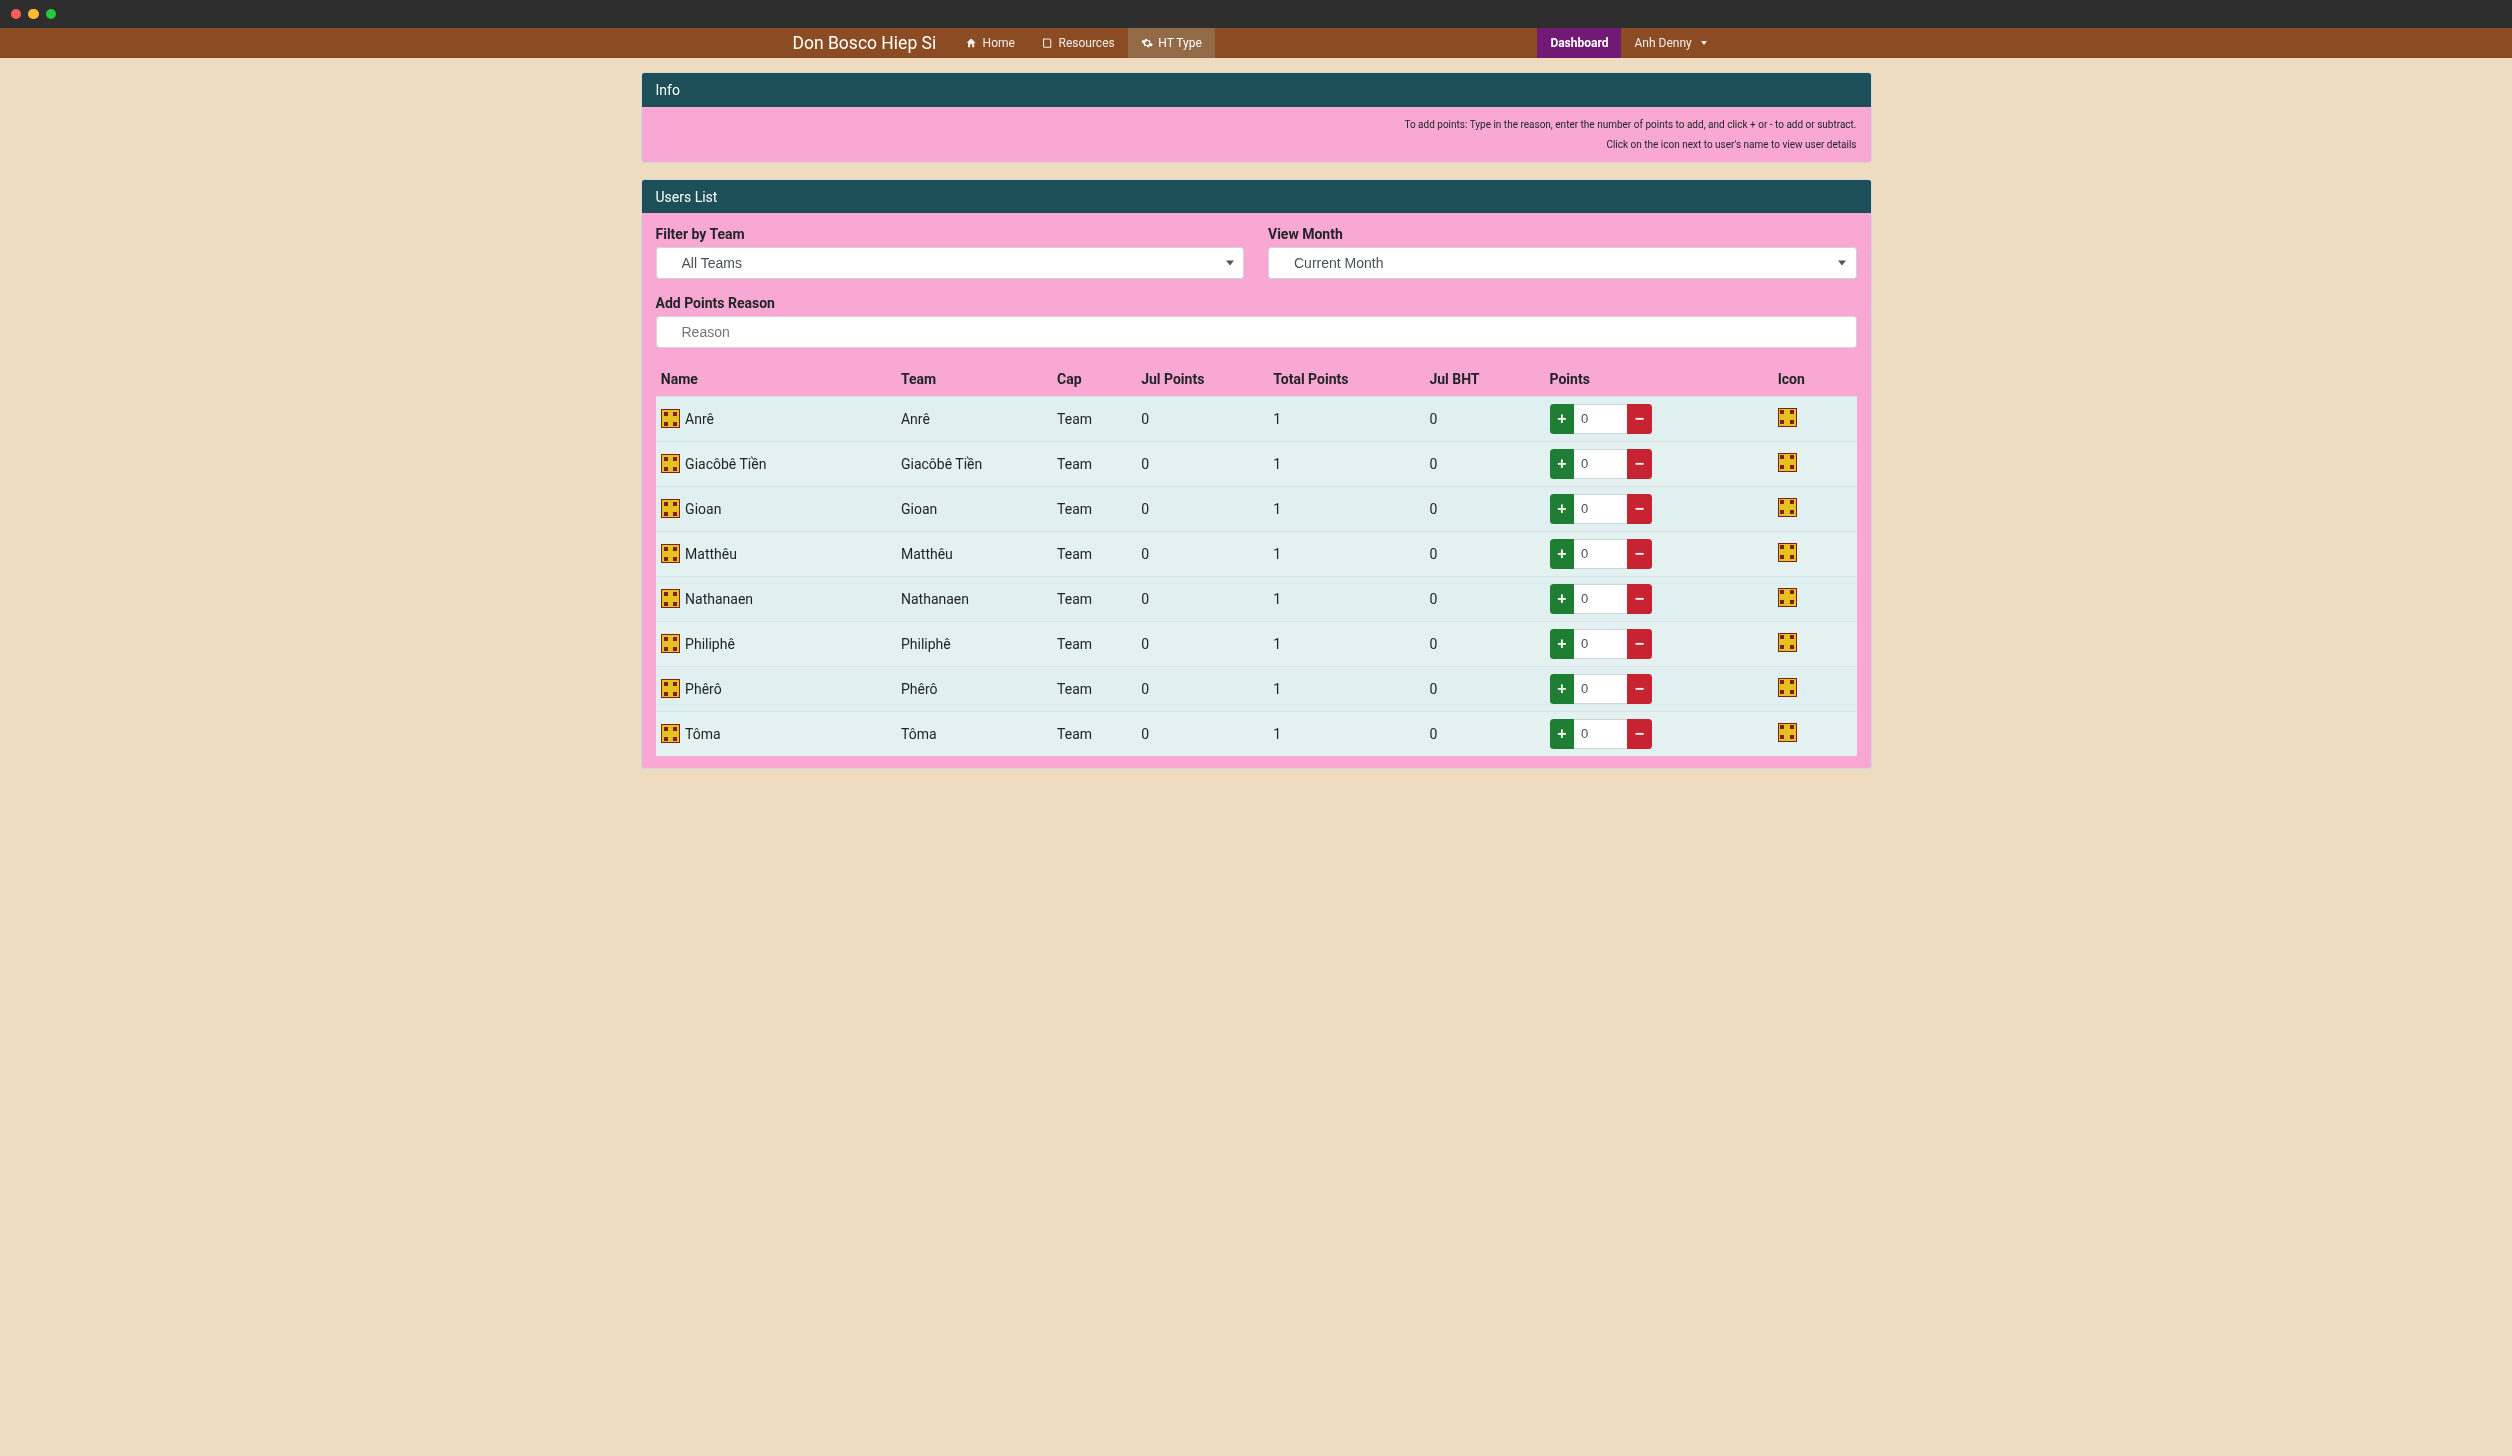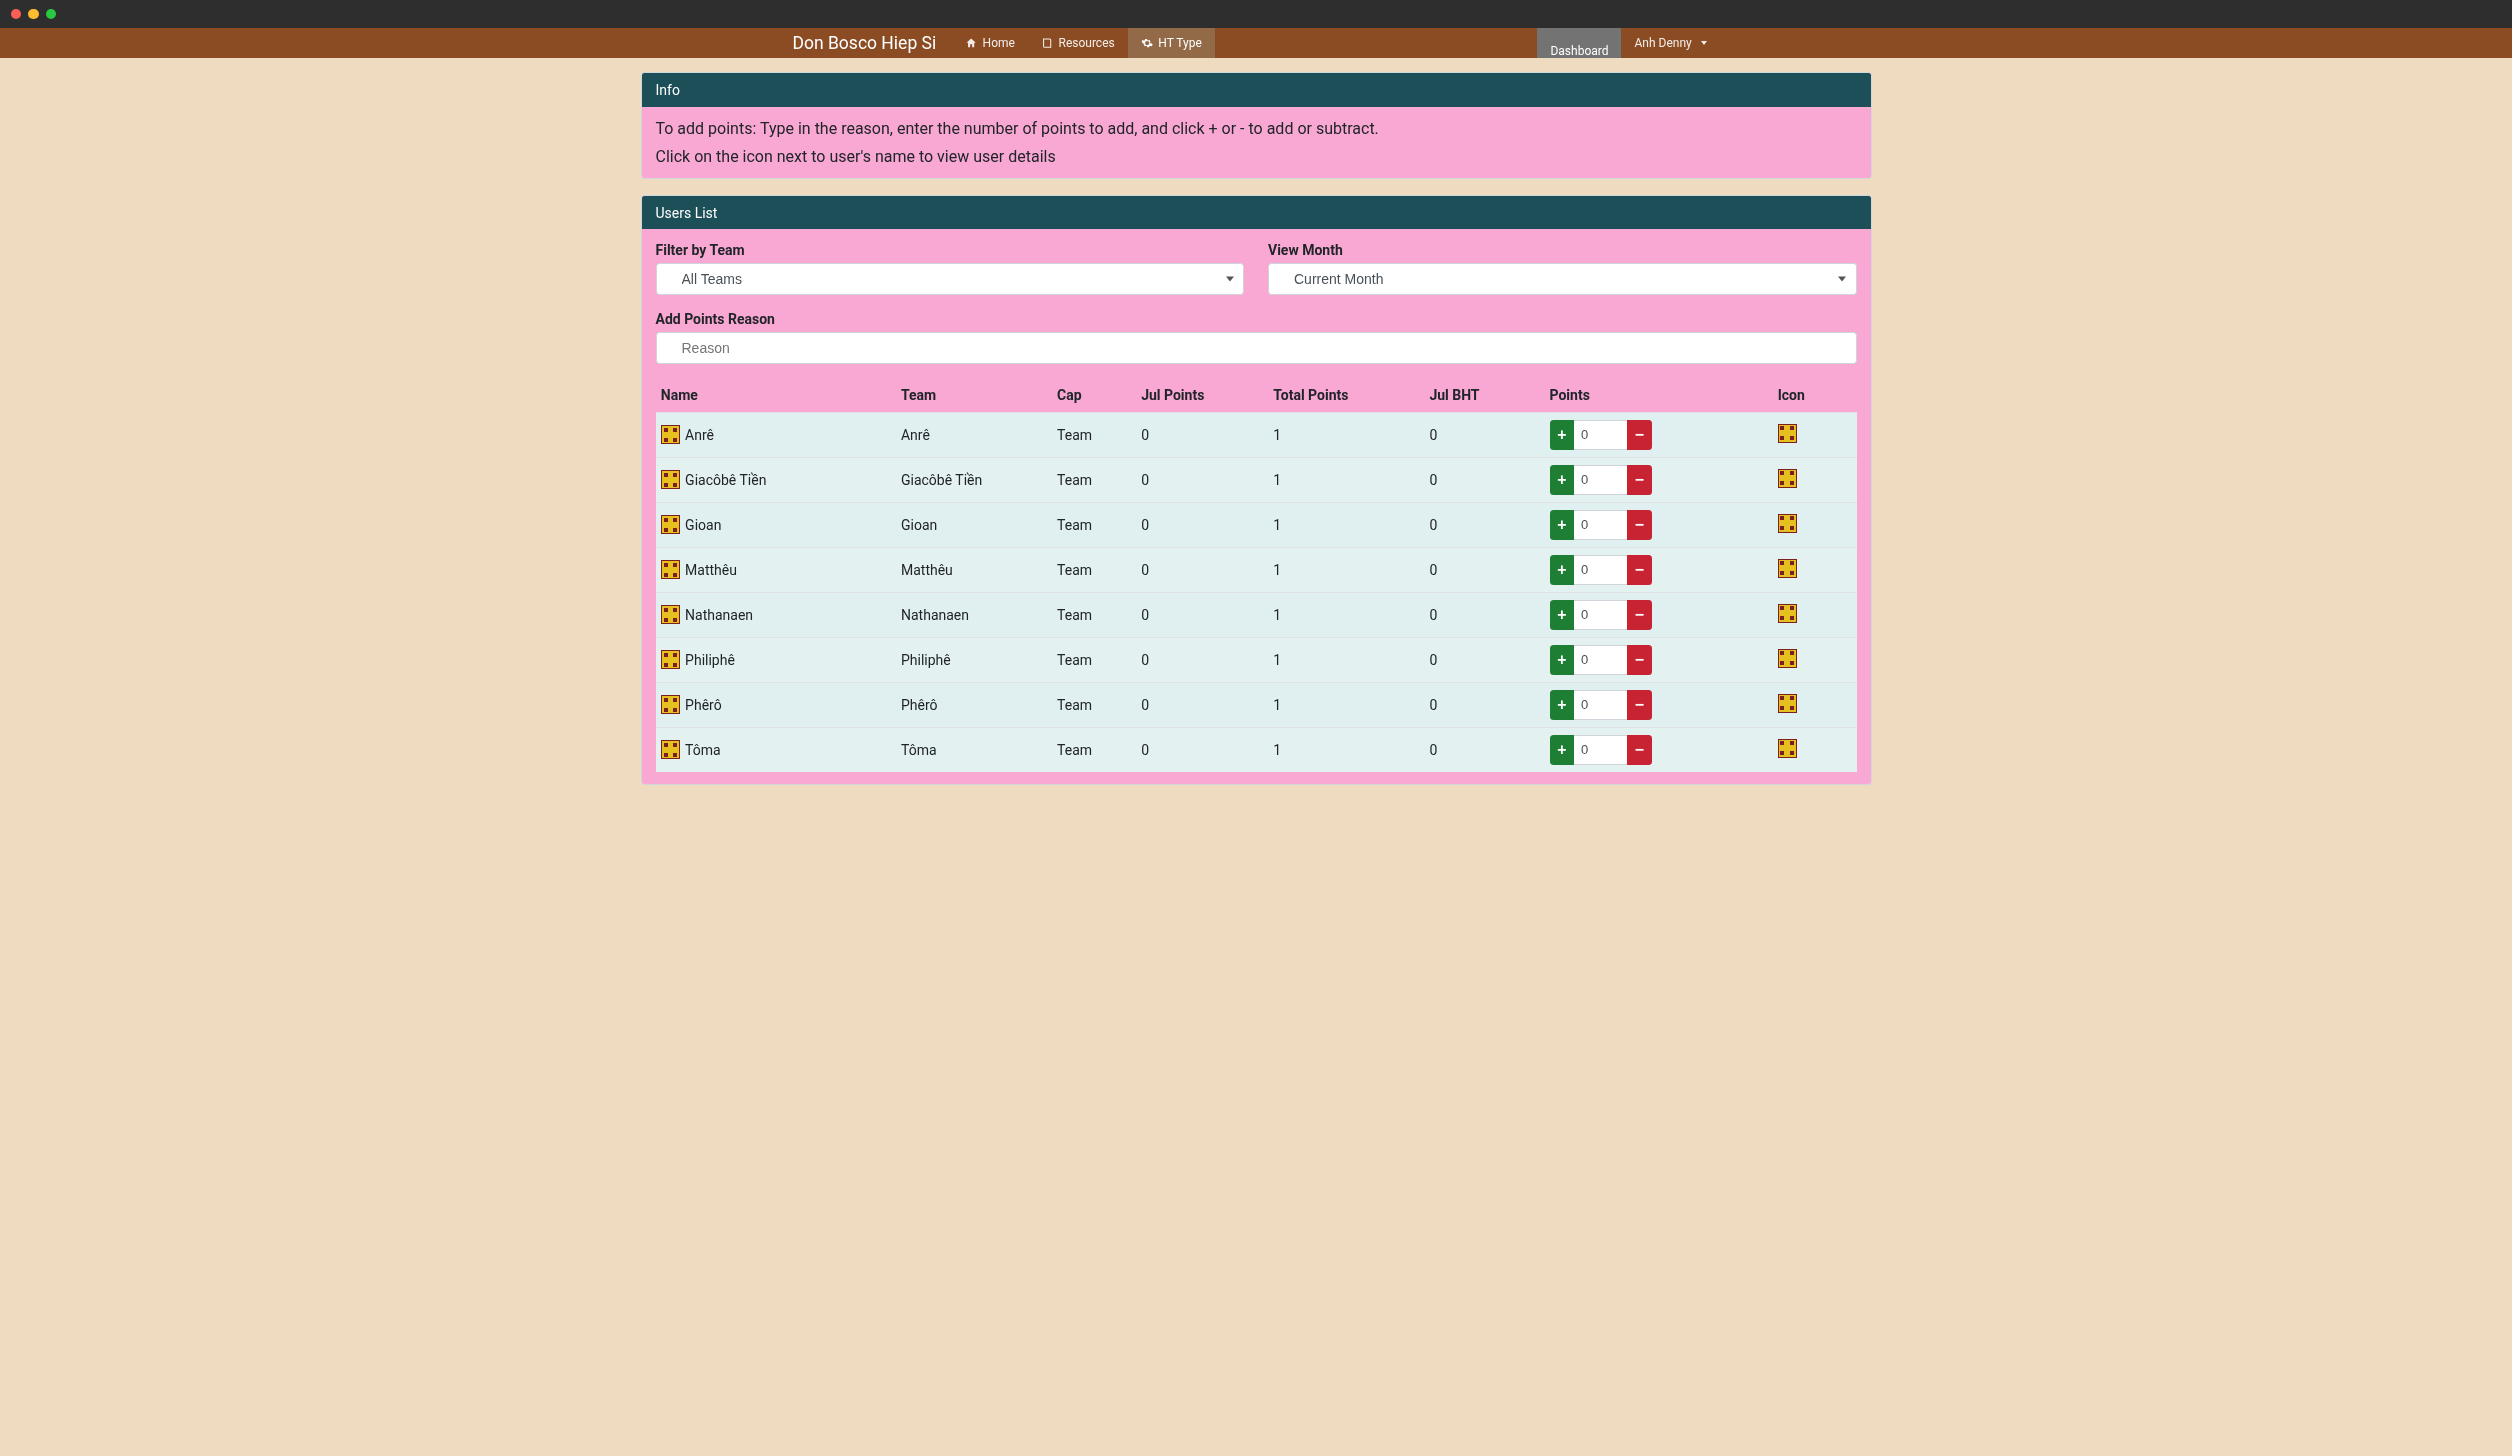--- a/index.html
+++ b/index.html
@@ -65,24 +65,23 @@
   .nav-link.active {
     background: #936a47;
     opacity: 1;
   }
   .nav-right {
     margin-left: auto;
     display: flex;
     align-items: stretch;
   }
   .nav-right .nav-link.dash {
-    background: #737373;
-    font-weight: 400;
+    background: #701a75;
+    font-weight: 700;
     opacity: 1;
-    align-items: flex-end;
   }
   .caret {
     width: 0; height: 0;
     border-left: 3.5px solid transparent;
     border-right: 3.5px solid transparent;
     border-top: 4.4px solid #fff;
     margin-left: 3.5px;
   }
 
   
@@ -103,21 +102,21 @@
   .panel-header {
     background: #1c4f57;
     color: #fff;
     padding: 8.8px 14px;
     font-size: 14px;
   }
   .panel-body {
     padding: 12.3px 14px;
     color: #212529;
   }
-  .panel-body p { margin-bottom: 8.8px; font-size: 16px; }
+  .panel-body p { margin-bottom: 8.8px; font-size: 10px; text-align: right; }
   .panel-body p:last-child { margin-bottom: 0; }
 
   
   .filter-row {
     display: flex;
     gap: 24px;
     margin-bottom: 15.8px;
   }
   .filter-col { flex: 1; }
   .filter-label {

